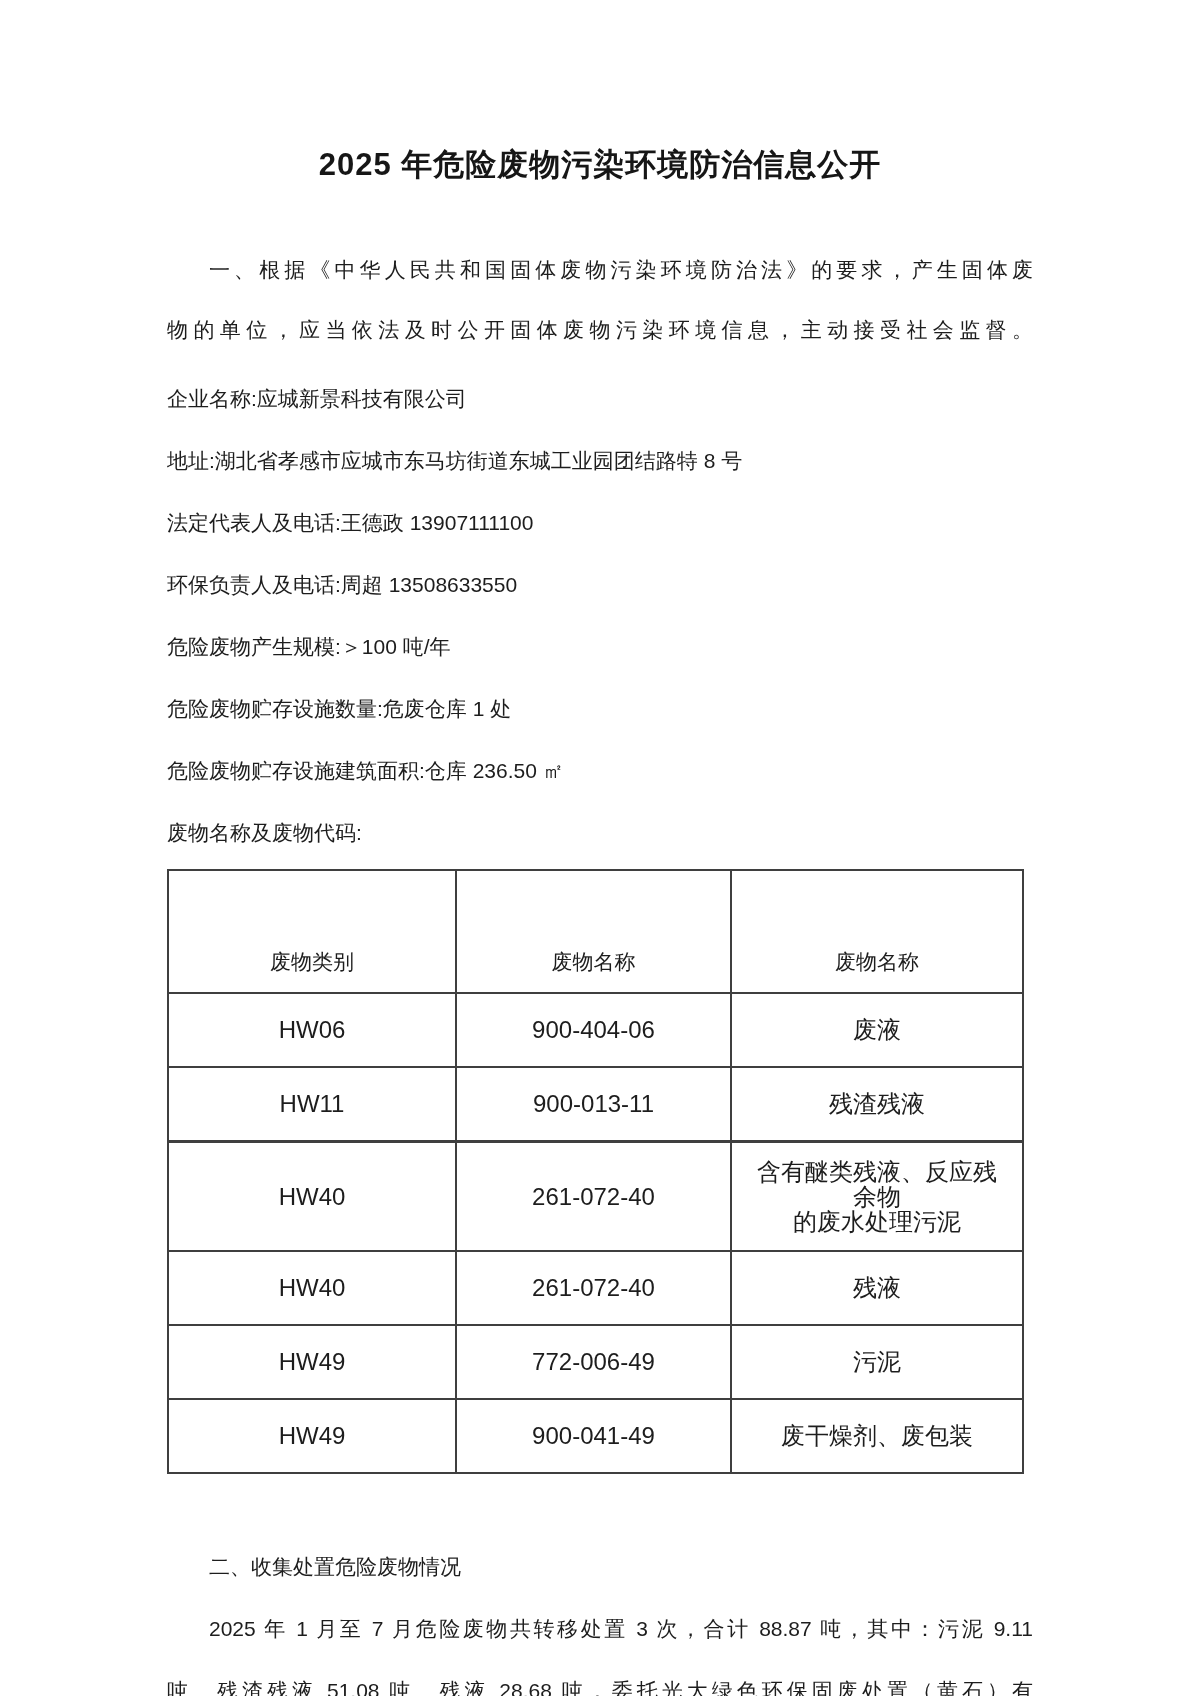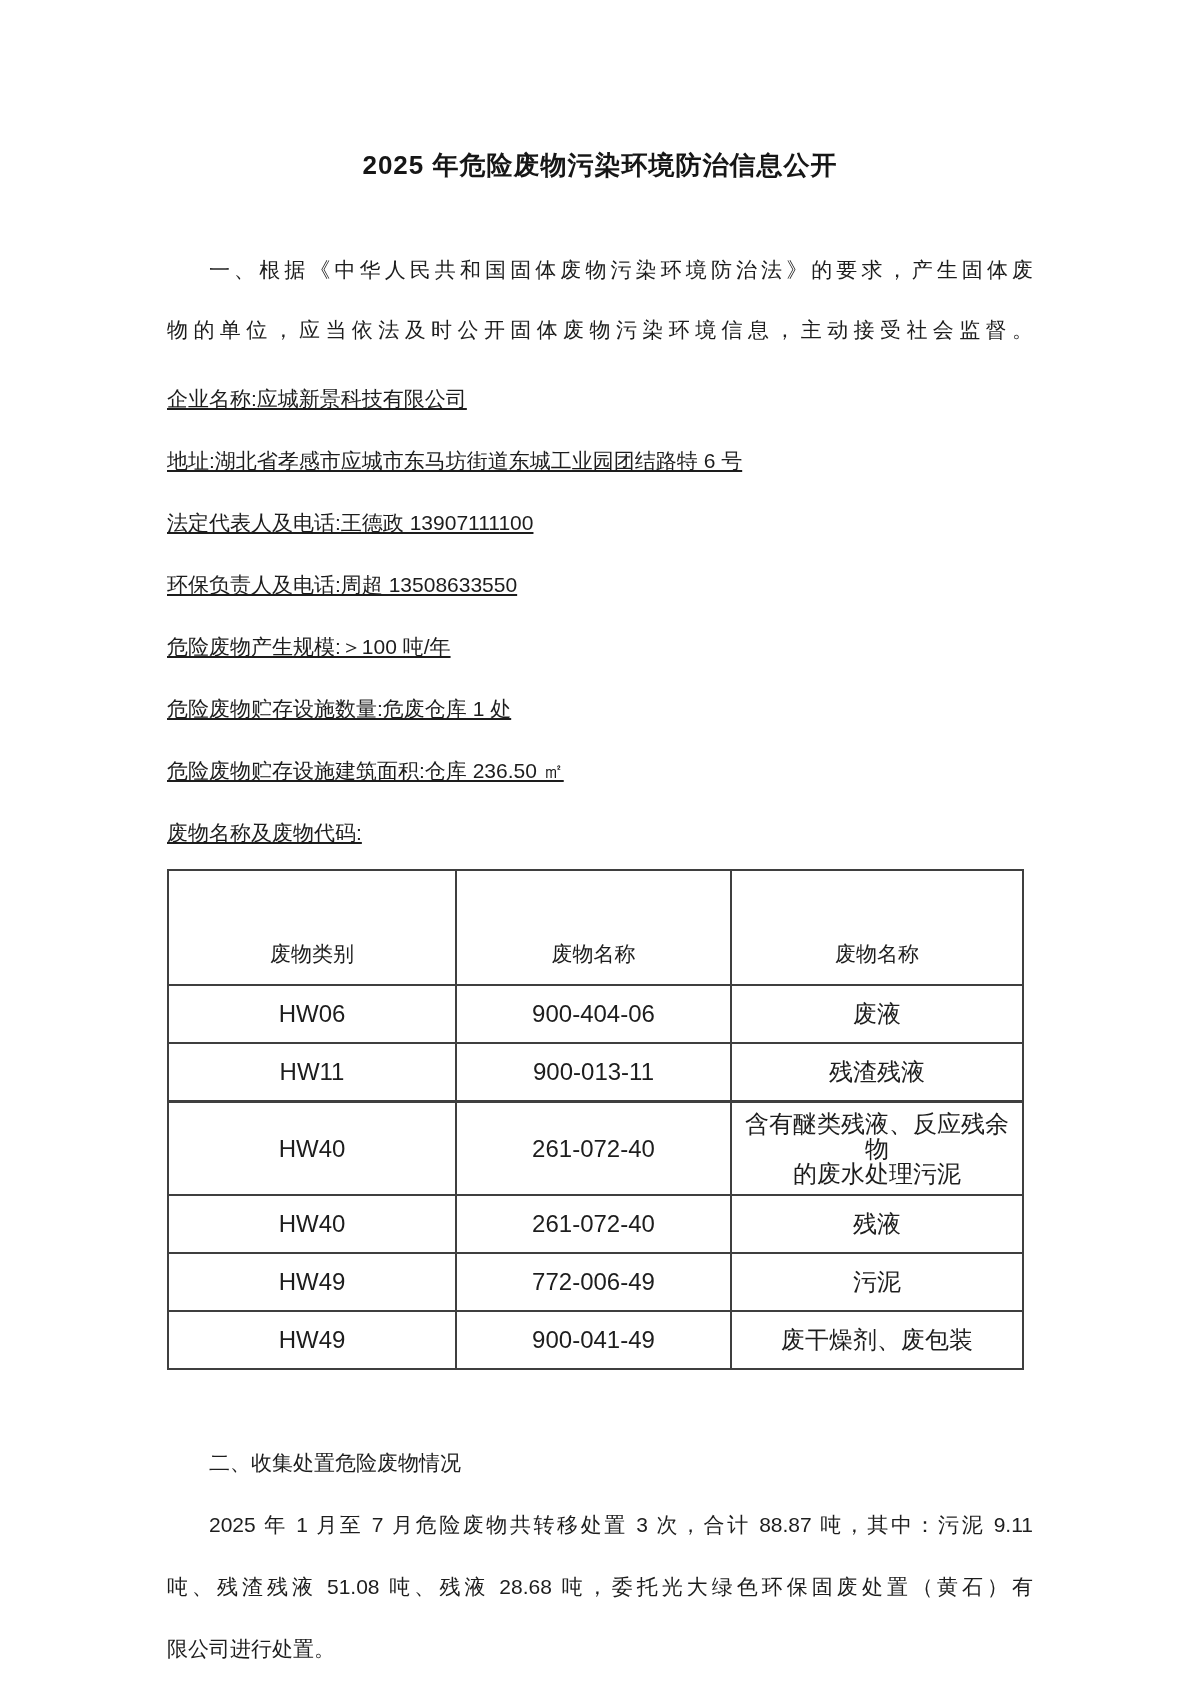--- a/index.html
+++ b/index.html
@@ -9,42 +9,42 @@
     background:#ffffff;
     color:#1d1d1d;
     font-family:"Liberation Sans", sans-serif;
     box-sizing:border-box;
     padding:135px 166px 0 167px;
     overflow:hidden;
   }
   .title {
     margin:0;
     height:60px; line-height:60px;
-    font-size:26px; font-weight:bold;
+    font-size:31px; font-weight:bold;
     text-align:center;
     letter-spacing:1px;
     color:#161616;
   }
   .line { font-size:21px; height:62px; line-height:62px; }
   .para .line { height:60px; line-height:60px; }
   .indent { text-indent:42px; }
   .just { text-align:justify; text-align-last:justify; }
   .intro { margin-top:45px; }
-  .items { margin-top:8px;text-decoration:underline; }
+  .items { margin-top:8px; }
   table.waste {
     border-collapse:collapse;
     table-layout:fixed;
     width:855px;
     margin-top:5px;
   }
   table.waste th, table.waste td {
     border:2px solid #3f3f3f;
     text-align:center;
     font-weight:normal;
-    padding:8px;
+    padding:16px;
     overflow:hidden;
   }
   table.waste thead th {
     height:89px;
     vertical-align:bottom;
     padding-bottom:16px;
     font-size:21px;
   }
   table.waste tbody td {
     height:40px;
@@ -63,21 +63,21 @@
 
   <h1 class="title">2025 年危险废物污染环境防治信息公开</h1>
 
   <div class="para intro">
     <div class="line indent just">一、根据《中华人民共和国固体废物污染环境防治法》的要求，产生固体废</div>
     <div class="line just">物的单位，应当依法及时公开固体废物污染环境信息，主动接受社会监督。</div>
   </div>
 
   <div class="items">
       <div class="line">企业名称:应城新景科技有限公司</div>
-      <div class="line">地址:湖北省孝感市应城市东马坊街道东城工业园团结路特 6 号</div>
+      <div class="line">地址:湖北省孝感市应城市东马坊街道东城工业园团结路特 8 号</div>
       <div class="line">法定代表人及电话:王德政 13907111100</div>
       <div class="line">环保负责人及电话:周超 13508633550</div>
       <div class="line">危险废物产生规模:＞100 吨/年</div>
       <div class="line">危险废物贮存设施数量:危废仓库 1 处</div>
       <div class="line">危险废物贮存设施建筑面积:仓库 236.50 ㎡</div>
       <div class="line">废物名称及废物代码:</div>
     </div>
 
   <table class="waste">
     <colgroup>

